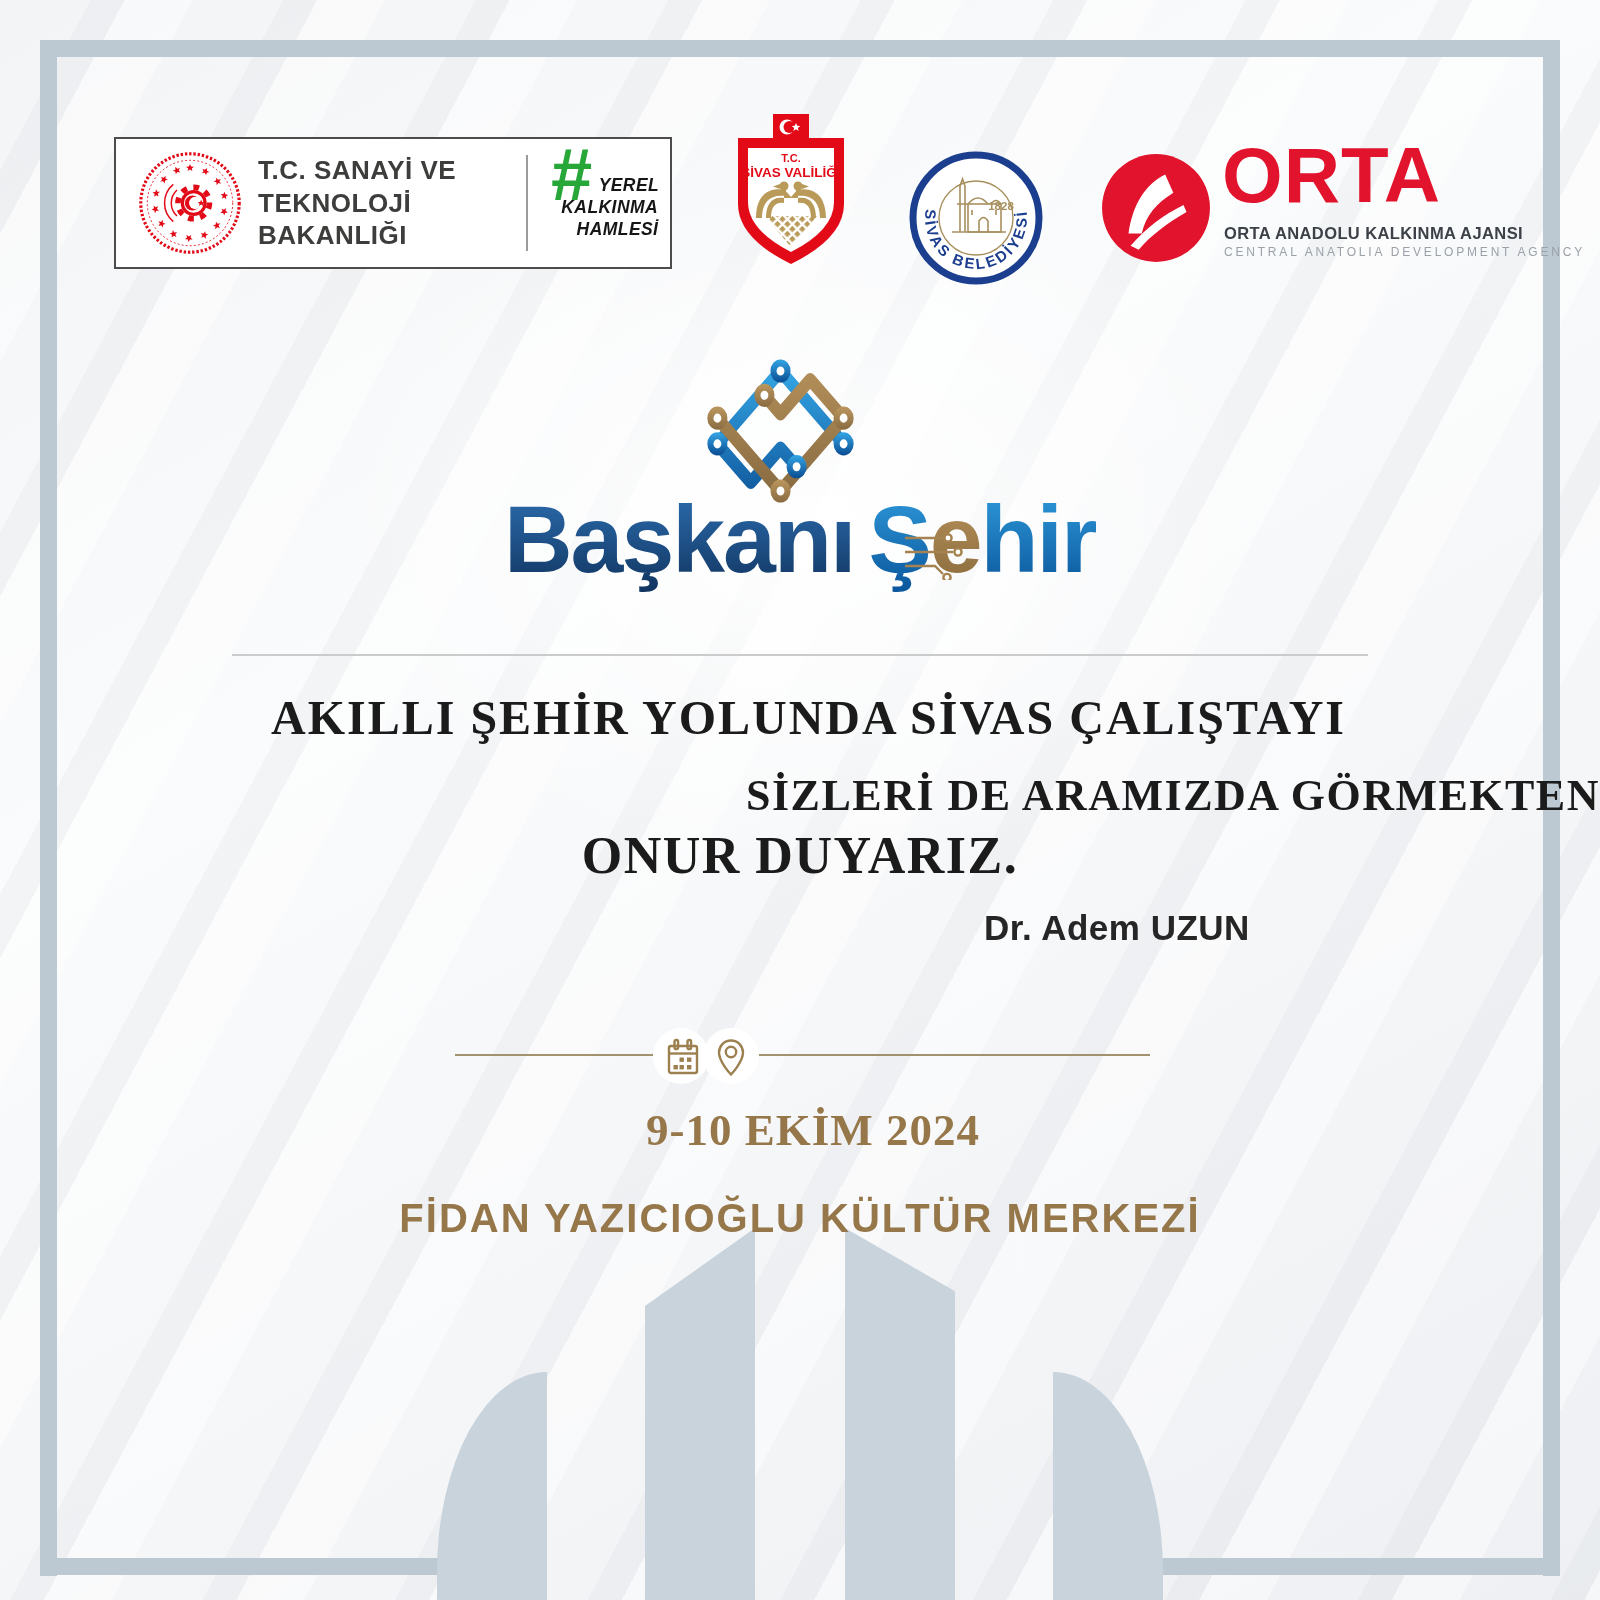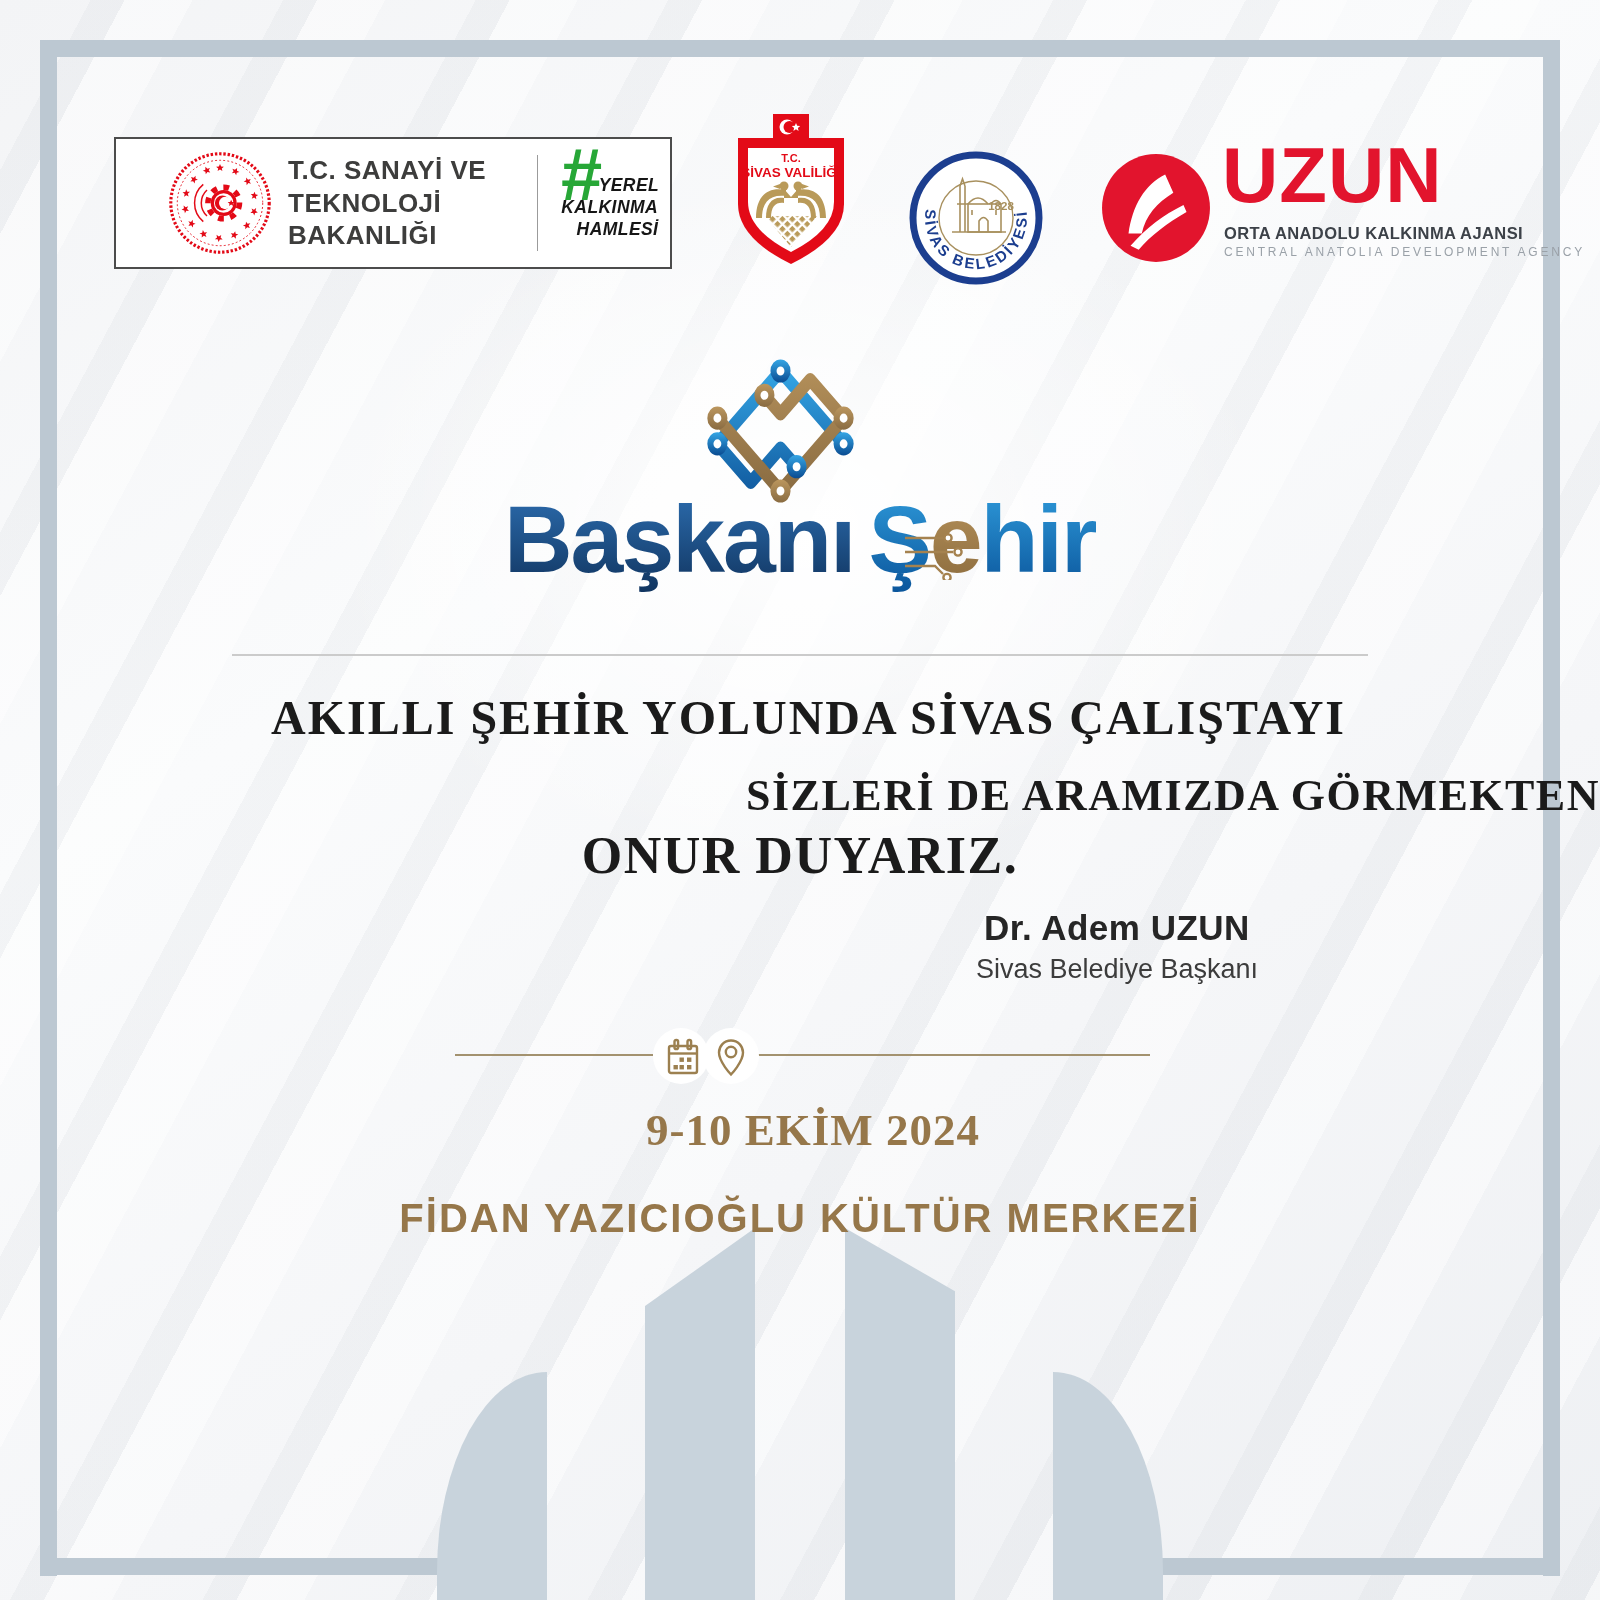--- a/index.html
+++ b/index.html
@@ -22,21 +22,21 @@
   .tower{position:absolute;background:#c8d3dc;z-index:3;}
   .tower-round-left{left:437px;top:1372px;width:110px;height:228px;border-top-left-radius:110px 200px;}
   .tower-round-right{left:1053px;top:1372px;width:110px;height:228px;border-top-right-radius:110px 200px;}
   .tower-tall-left{left:645px;top:1228px;width:110px;height:372px;
     clip-path:polygon(100% 0,0 21%,0 100%,100% 100%);}
   .tower-tall-right{left:845px;top:1228px;width:110px;height:372px;
     clip-path:polygon(0 0,100% 17%,100% 100%,0 100%);}
   
   .hdr{position:absolute;inset:0;z-index:5;}
   .ministry-box{position:absolute;left:114px;top:137px;width:558px;height:132px;box-sizing:border-box;
-    background:#fff;border:2px solid #4c4c4c;display:flex;align-items:center;padding-left:30px;}
+    background:#fff;border:2px solid #4c4c4c;display:flex;align-items:center;}
   .ministry-text{margin-left:16px;font-size:26px;font-weight:bold;color:#3d3d3c;line-height:1.25;letter-spacing:.5px;}
   .vdiv{width:2px;height:96px;background:#9b9b9b;margin:0 20px 0 26px;}
   .yerel{position:relative;width:156px;height:110px;}
   .yerel .hash{position:absolute;left:2px;top:-16px;font-size:74px;font-weight:800;color:#27a737;font-style:italic;}
   .yw{position:absolute;right:8px;color:#161616;font-weight:800;font-style:italic;font-size:19px;letter-spacing:.5px;transform:scaleX(.92);}
   .yw1{top:26px;} .yw2{top:48px;} .yw3{top:70px;}
   .valilik{position:absolute;left:728px;top:112px;width:126px;height:166px;}
   .belediye{position:absolute;left:908px;top:150px;width:136px;height:136px;}
   .oran{position:absolute;left:1100px;top:152px;width:400px;height:120px;}
   .oran-name{position:absolute;left:122px;top:-22px;font-size:78px;font-weight:800;color:#e2142d;letter-spacing:1px;font-family:"Liberation Sans",sans-serif;}
@@ -198,21 +198,21 @@
             <clipPath id="oc">
               <circle cx="55" cy="55" r="53"></circle>
             </clipPath>
           </defs>
         <circle cx="55" cy="55" r="53" fill="#e2142d"></circle>
         <g clip-path="url(#oc)">
           <path d="M28,80 C32,52 44,32 64,22 L72,40 C56,50 45,62 41,80 Z" fill="#fff"></path>
           <path d="M30,92 C46,74 62,62 82,52 L85,59 C66,70 50,82 38,96 Z" fill="#fff"></path>
         </g>
       </svg>
-      <div class="oran-name">UZUN</div>
+      <div class="oran-name">ORTA</div>
       <div class="oran-sub1">ORTA ANADOLU KALKINMA AJANSI</div>
       <div class="oran-sub2">CENTRAL ANATOLIA DEVELOPMENT AGENCY</div>
     </div>
   </div>
 
   <svg class="knot" viewBox="0 0 200 200" preserveAspectRatio="none">
     <defs>
       <linearGradient id="bg1" x1="0" y1="0" x2="1" y2="1">
         <stop offset="0" stop-color="#34a5e4"></stop>
           <stop offset="1" stop-color="#0a4c92"></stop>
@@ -253,21 +253,20 @@
   </svg>
 
   <div class="divider"></div>
 
   <div class="headline">AKILLI ŞEHİR YOLUNDA SİVAS ÇALIŞTAYI</div>
   <div class="invite1">SİZLERİ DE ARAMIZDA GÖRMEKTEN</div>
   <div class="invite2">ONUR DUYARIZ.</div>
 
   <div class="speaker">
     <div class="speaker-name">Dr. Adem UZUN</div>
-    <div class="speaker-title">Sivas Belediye Başkanı</div>
   </div>
 
   <div class="gold-line gl-left"></div>
   <div class="gold-line gl-right"></div>
   <div class="icon-bg ib-cal"></div>
   <div class="icon-bg ib-pin"></div>
   <svg class="cal-icon" width="34" height="40" viewBox="0 0 34 40">
     <g stroke="#9c8050" stroke-width="2.4" fill="none">
       <rect x="3" y="8" width="28" height="27" rx="2"></rect>
       <line x1="3" y1="15.5" x2="31" y2="15.5"></line>

